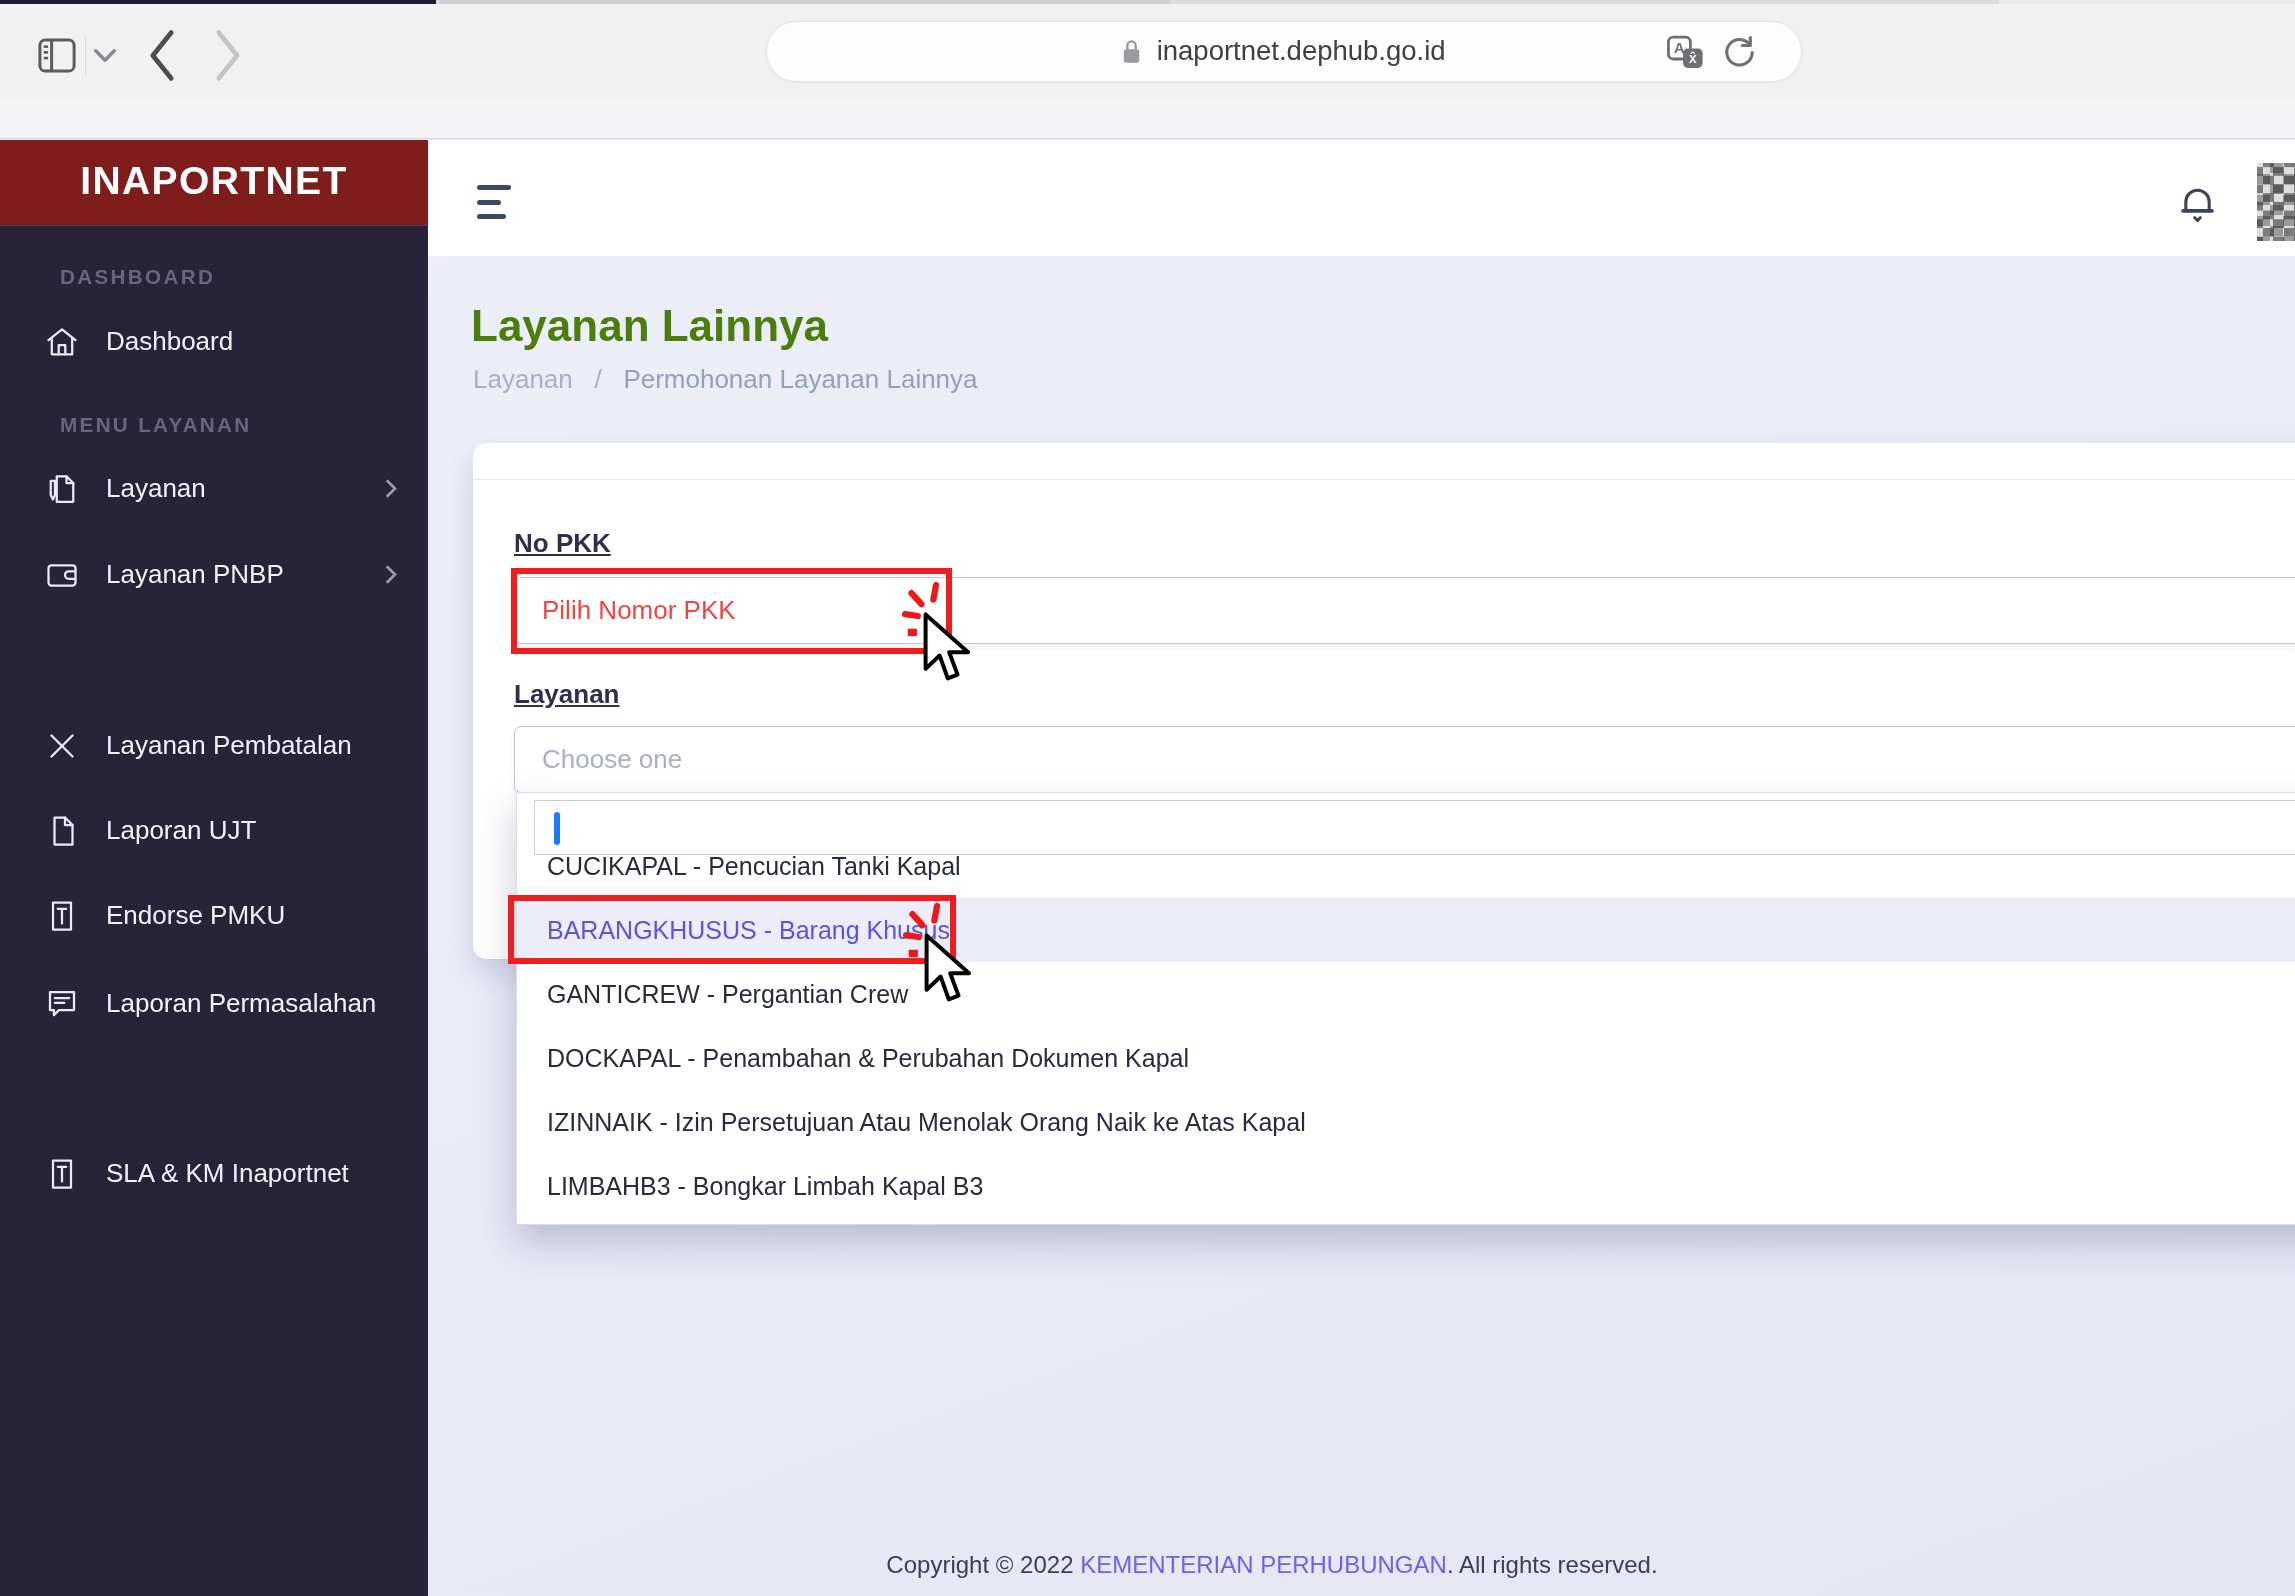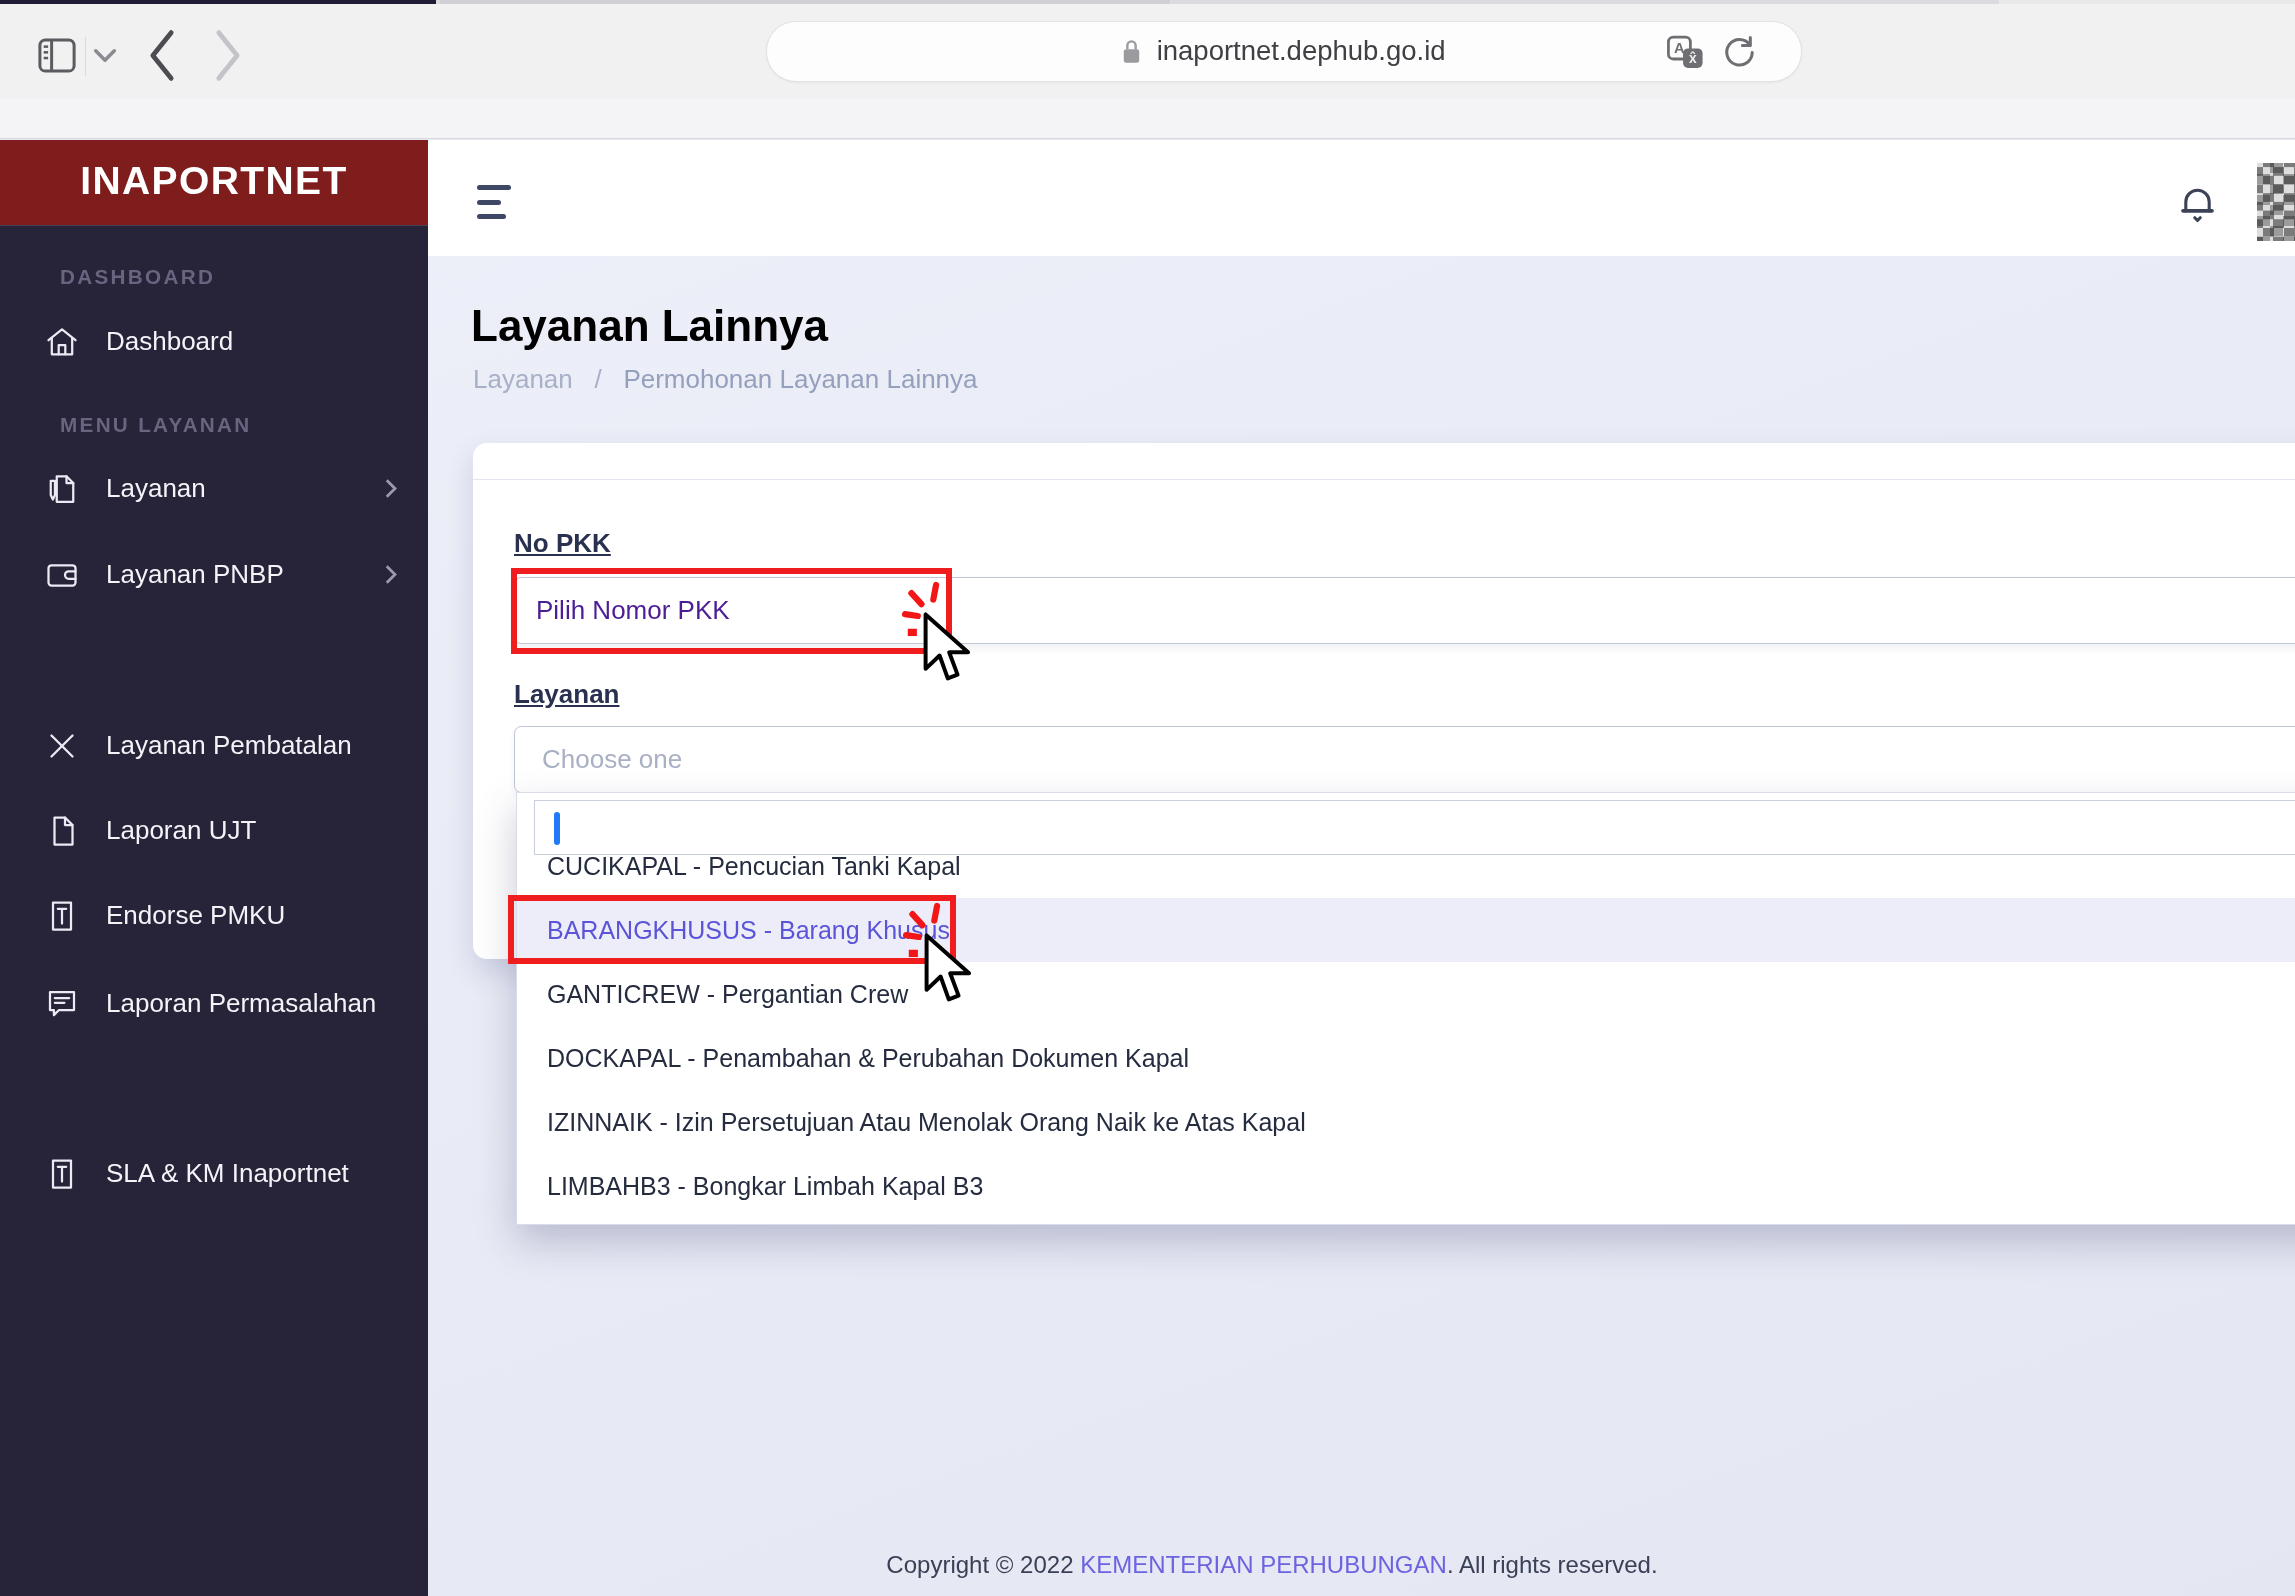--- a/index.html
+++ b/index.html
@@ -41,31 +41,31 @@
   .burger i{display:block;background:#3f4767;height:5px;border-radius:2.8px;margin-bottom:9.6px;}
   .burger .b1{width:34px;}.burger .b2{width:24px;}.burger .b3{width:29px;margin-bottom:0;}
   .pixelbadge{position:absolute;left:1829px;top:22.5px;width:179px;height:78px;
      background:
        repeating-conic-gradient(rgba(25,25,25,.50) 0% 25%, rgba(255,255,255,0) 0% 50%) 6px 4.1px/21px 17.4px,
        repeating-conic-gradient(#9c9c9c 0% 25%, #dedede 0% 50%) 0 0/26px 21px,#c6c6c6;}
 
   
   .content-bg{position:absolute;left:428px;top:256px;width:2116px;height:1341px;
      background:linear-gradient(160deg,#eceef8 0%,#e7e9f4 60%,#e4e6f2 100%);}
-  .page-title{position:absolute;left:471px;top:301px;font-size:44px;font-weight:700;color:#000000;}
+  .page-title{position:absolute;left:471px;top:301px;font-size:44px;font-weight:700;color:#4d7c0f;}
   .breadcrumb{position:absolute;left:473px;top:364px;font-size:26px;color:#a8b0c8;}
   .breadcrumb .cur{color:#95a0bd;}
   .card{position:absolute;left:473px;top:443px;width:2050px;height:516px;background:#ffffff;
         border-radius:13.8px;box-shadow:0 13px 27.5px rgba(82,88,140,.20);}
   .card-div{position:absolute;left:0;top:36px;width:100%;height:1.4px;background:#e3e5ef;}
   .fld-label{position:absolute;font-size:26px;font-weight:700;color:#2a3150;text-decoration:underline;}
   .select{position:absolute;left:514px;width:1965px;height:67px;background:#fff;
           border:1.8px solid #bfc4d8;border-radius:7.3px;display:flex;align-items:center;
           box-shadow:0 4.6px 7.3px rgba(40,45,90,.06);}
-  .select .val{font-size:26px;color:#4c1d95;margin-left:21px;}
+  .select .val{font-size:26px;color:#ef4444;margin-left:27px;}
   .select .ph{font-size:26px;color:#a9b0c4;margin-left:27px;}
 
   
   .dropdown{position:absolute;left:516px;top:792px;width:1960px;height:433px;background:#ffffff;
             border:0.9px solid #d9dce9;box-shadow:0 16.5px 37px rgba(60,66,112,.28);}
   .dd-search{position:absolute;left:17.4px;top:7.3px;right:8.3px;height:55px;border:1.4px solid #c9cede;background:#fff;}
   .dd-caret-bar{position:absolute;left:19px;top:11px;width:6px;height:33px;border-radius:3.2px;background:#2079f7;}
   .dd-list{position:absolute;left:0;top:62px;width:100%;height:365px;overflow:hidden;}
   .dd-row{height:64px;line-height:64px;padding-left:30px;font-size:25px;color:#252c3f;white-space:nowrap;cursor:pointer;}
   .dd-row.first{margin-top:-20.7px;}

